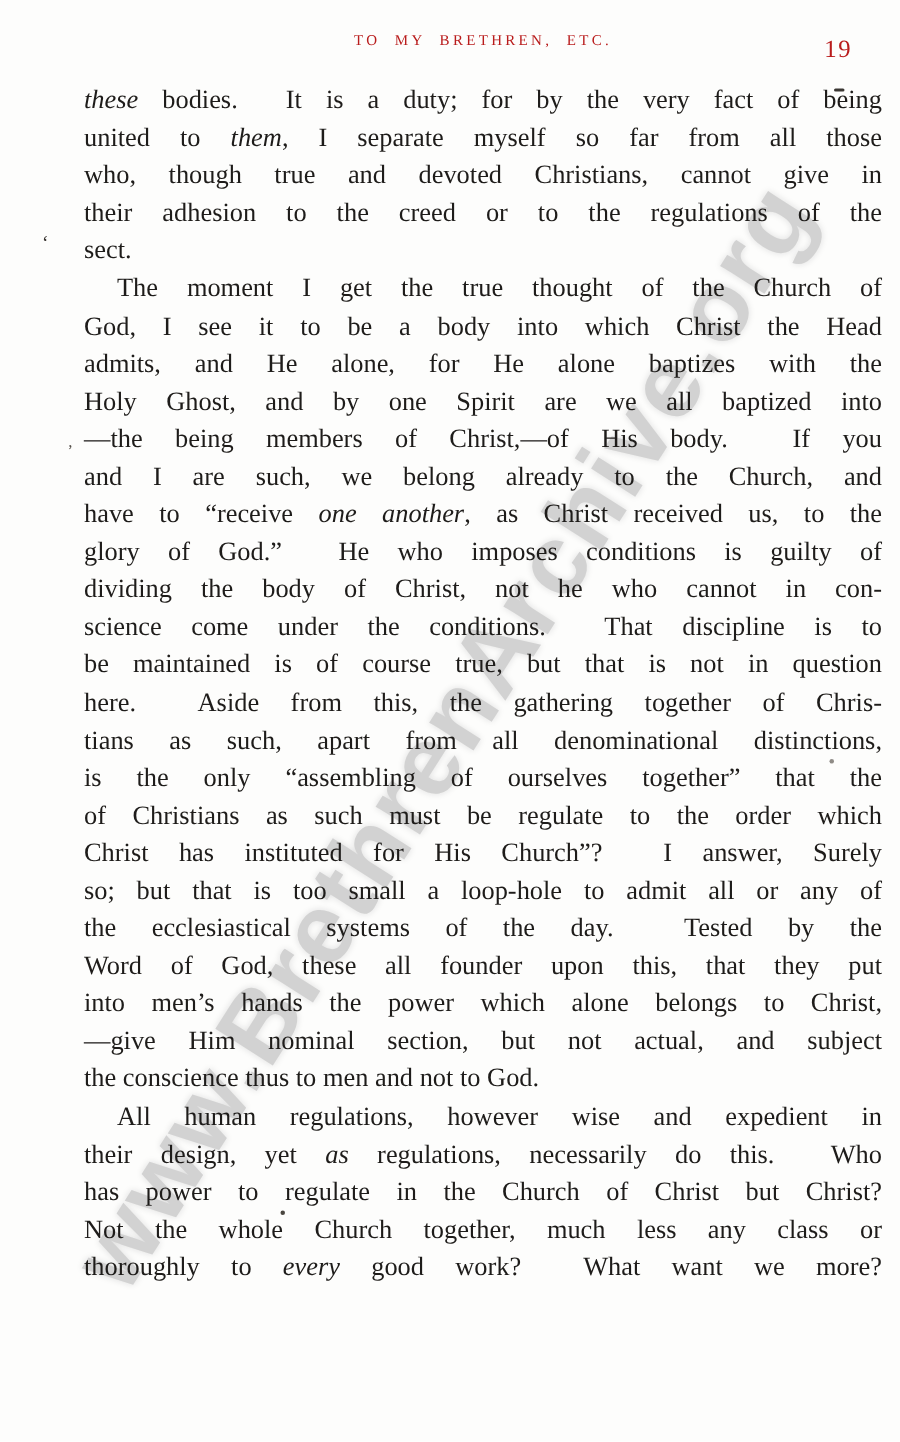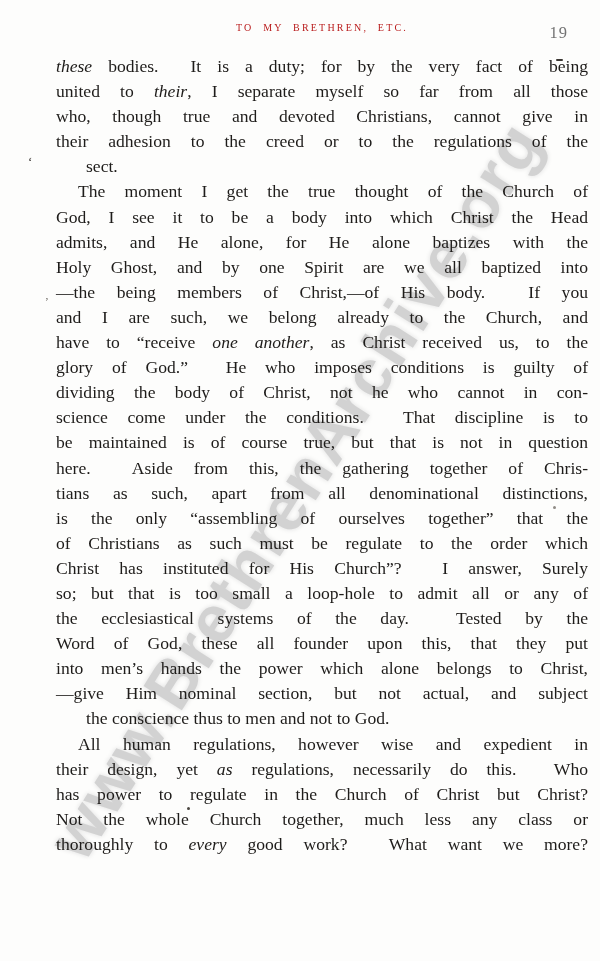--- a/index.html
+++ b/index.html
@@ -42,39 +42,38 @@
     font-size:10px;
     letter-spacing:2.2px;
     word-spacing:5px;
     color:#b91c1c;
   }
   .page-number{
     position:absolute;
     right:20px;top:1px;
     font-size:16.5px;
     letter-spacing:1px;
-    color:#737373;
+    color:#b91c1c;
     margin-left:45px;
   }
   .page-body{
     position:absolute;
     left:56px;top:54px;
     width:532px;
     z-index:1;
     font-size:17.6px;
     line-height:25.1px;
     color:#1e1c1a;
   }
   .line{
     text-align:justify;
     text-align-last:justify;
   }
   .line.unjust{
     text-align-last:left;
-    margin-left:30px;
   }
   .line.indent{
     text-indent:22px;
   }
   .line i{
     margin-top:25px;
   }
   
   .artifact{position:absolute;z-index:1;color:#35312d;}
   .a-quote-left{left:28px;top:154px;font-size:13px;}
@@ -90,21 +89,21 @@
 
   <div class="watermark" style="color: rgb(210, 210, 210);">www.BrethrenArchive.org</div>
 
   <header class="running-head">
     <span class="head-title">TO MY BRETHREN, ETC.</span>
     <span class="page-number">19</span>
   </header>
 
   <main class="page-body" style="color: rgb(30, 28, 26);">
       <div class="line"><i>these</i> bodies.&nbsp; It is a duty; for by the very fact of being</div>
-      <div class="line">united to <i>their</i>, I separate myself so far from all those</div>
+      <div class="line">united to <i>them</i>, I separate myself so far from all those</div>
       <div class="line">who, though true and devoted Christians, cannot give in</div>
       <div class="line">their adhesion to the creed or to the regulations of the</div>
       <div class="line unjust">sect.</div>
       <div class="line indent">The moment I get the true thought of the Church of</div>
       <div class="line">God, I see it to be a body into which Christ the Head</div>
       <div class="line">admits, and He alone, for He alone baptizes with the</div>
       <div class="line">Holy Ghost, and by one Spirit are we all baptized into</div>
       <div class="line">—the being members of Christ,—of His body.&nbsp; If you</div>
       <div class="line">and I are such, we belong already to the Church, and</div>
       <div class="line">have to “receive <i>one another</i>, as Christ received us, to the</div>

